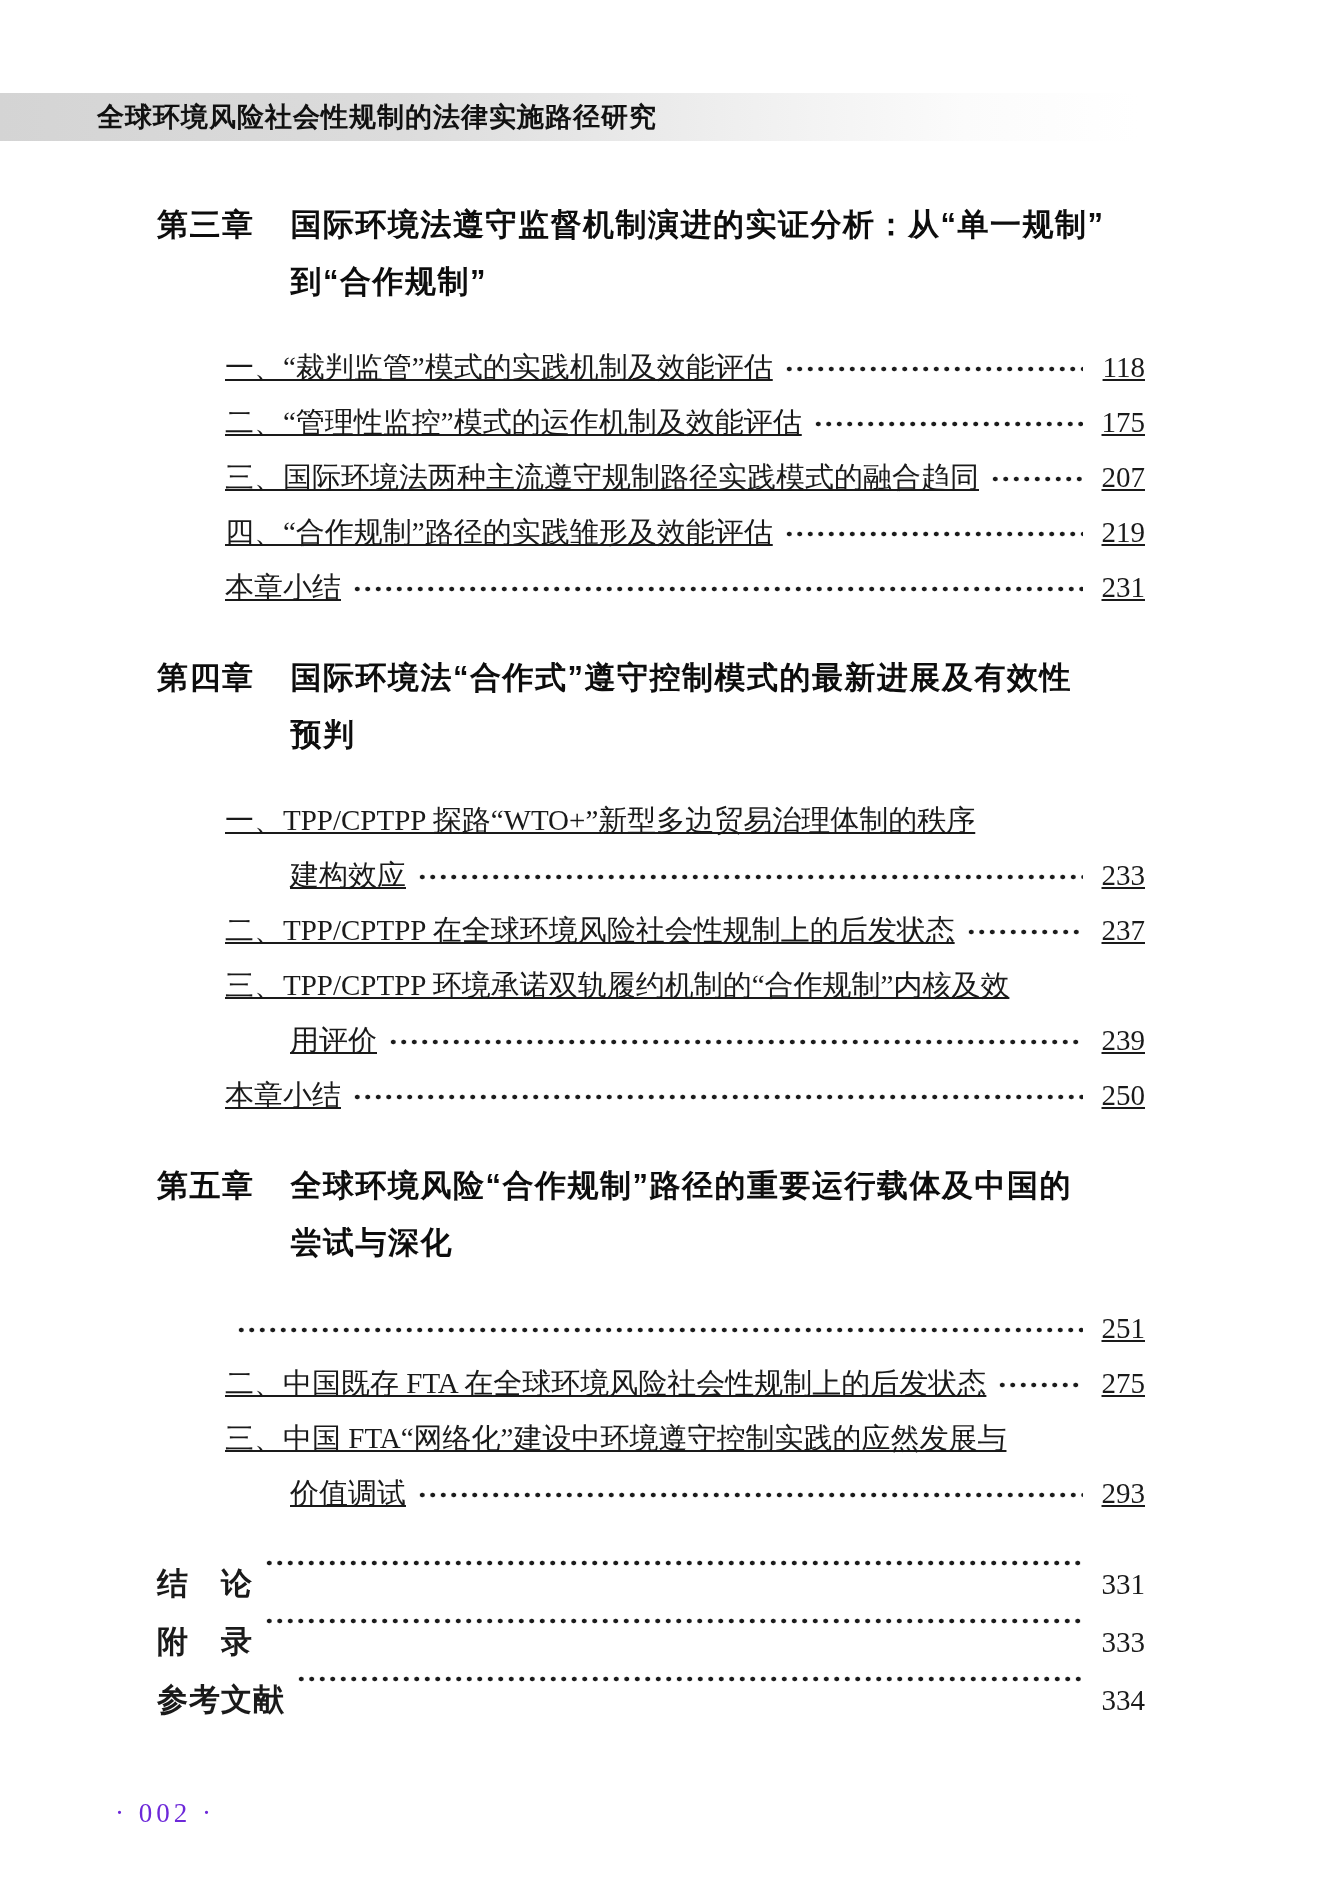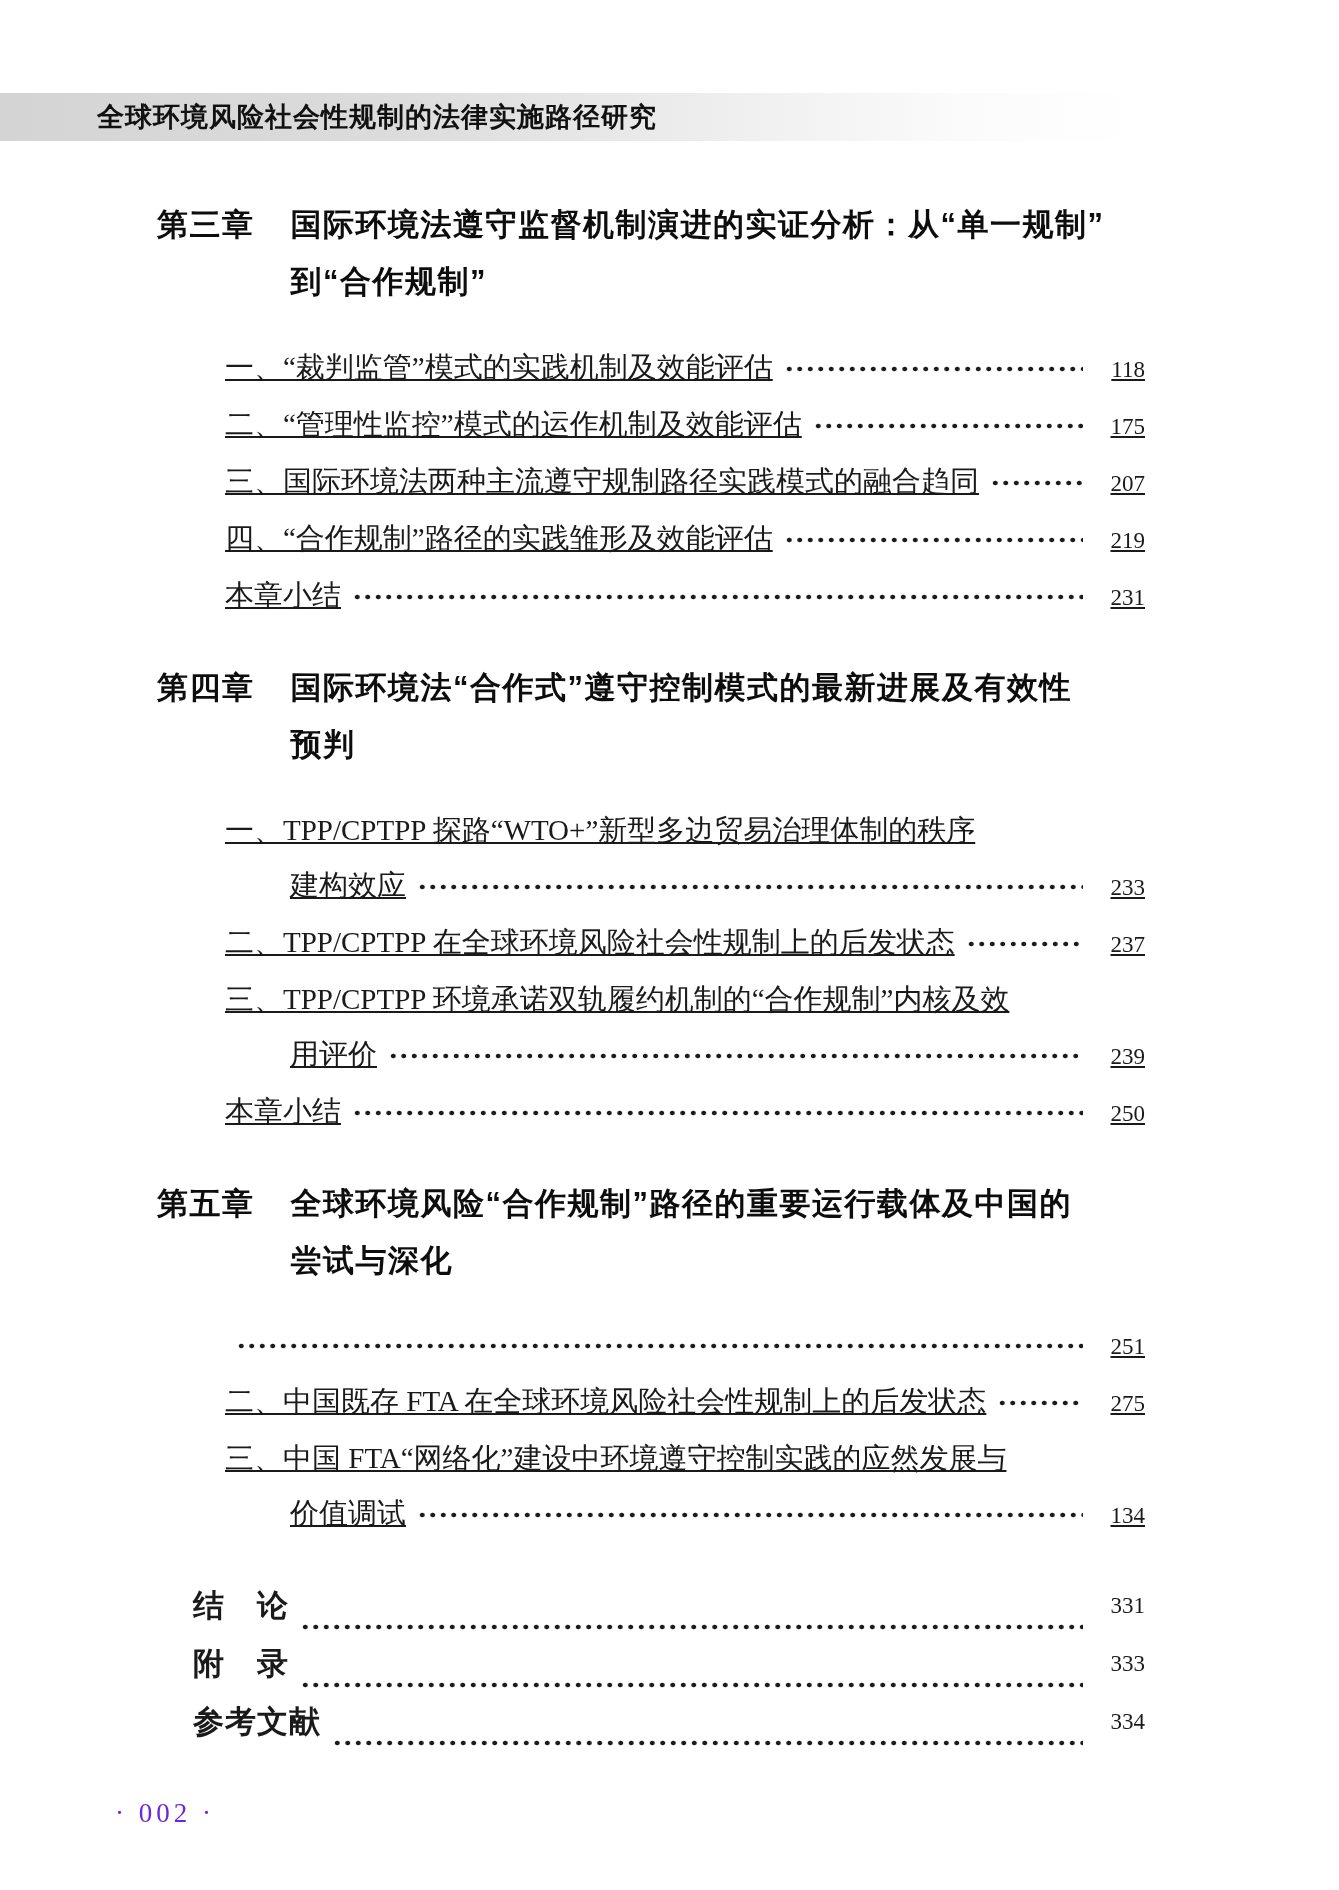--- a/index.html
+++ b/index.html
@@ -75,33 +75,32 @@
     background-image: radial-gradient(circle, #1b1b1b 2px, transparent 2.7px);
     background-size: 10.5px 16px;
     background-repeat: repeat-x;
     background-position: 2px center;
   }
   .page-number {
     flex: 0 0 auto;
     min-width: 52px;
     text-align: right;
     font-family: "Liberation Serif", "DejaVu Serif", serif;
-    font-size: 23px;
+    font-size: 29px;
   }
 
   .chapter { margin-bottom: 34px; }
   .chapter + .chapter { margin-top: 34px; }
 
   
   .back-matter { margin-top: 26px; }
   .back-row {
     display: flex;
-    align-items: flex-end;
+    align-items: flex-start;
     line-height: 58px;
-    margin-left: 36px;
   }
   .back-title {
     font-family: "Liberation Sans", "DejaVu Sans", sans-serif;
     font-weight: 700;
     font-size: 31px;
     letter-spacing: 1px;
     white-space: nowrap;
   }
 
   
@@ -214,21 +213,21 @@
       <div class="entry">
         <span class="entry-text">二、中国既存 FTA 在全球环境风险社会性规制上的后发状态</span>
         <span class="dot-leader"></span>
         <span class="page-number">275</span>
       </div>
       <div>
         <div class="full-line">三、中国 FTA“网络化”建设中环境遵守控制实践的应然发展与</div>
         <div class="entry cont">
           <span class="entry-text">价值调试</span>
           <span class="dot-leader"></span>
-          <span class="page-number">134</span>
+          <span class="page-number">293</span>
         </div>
       </div>
     </div>
   </section>
 
   <div class="back-matter">
     <div class="back-row">
       <span class="back-title">结　论</span>
       <span class="dot-leader"></span>
       <span class="page-number">331</span>

